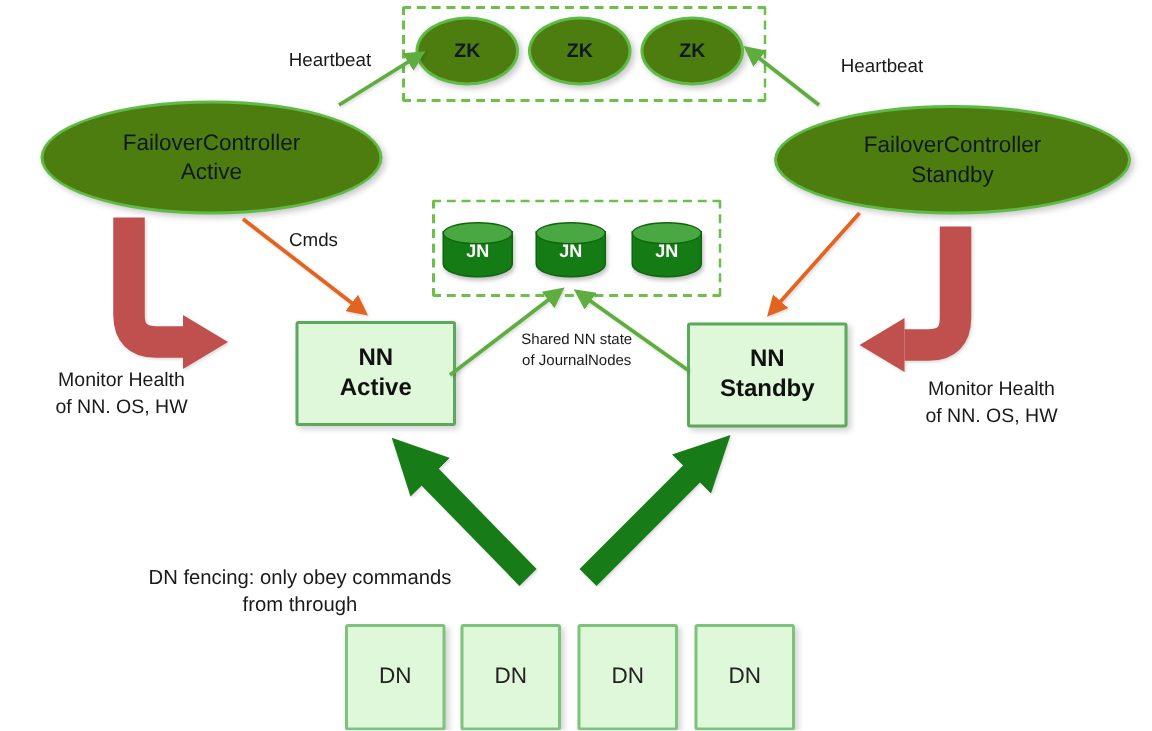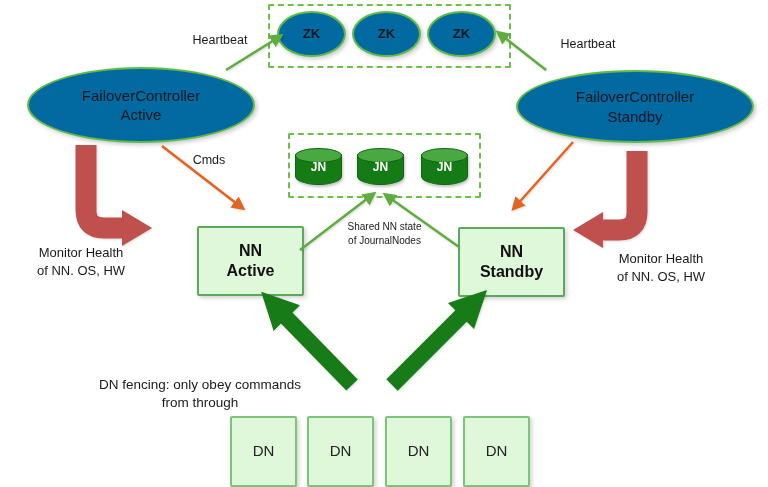--- a/index.html
+++ b/index.html
@@ -8,36 +8,36 @@
     font-family:"Liberation Sans",sans-serif;color:#1a1a1a;overflow:hidden;
   }
   
   .cluster{
     position:absolute;border:2px dashed #6cc04a;border-radius:2px;background:transparent;
   }
   .zk-cluster{left:268px;top:4px;width:239px;height:60px;}
   .jn-cluster{left:288px;top:133px;width:189px;height:61px;}
   
   .blue-ellipse{
-    position:absolute;border-radius:50%;background:#0369a1;border:2px solid #5fbb46;
+    position:absolute;border-radius:50%;background:#4d7c0f;border:2px solid #5fbb46;
     display:flex;flex-direction:column;align-items:center;justify-content:center;
     box-shadow:2px 2px 4px rgba(0,0,0,.22);
     color:#101820;text-align:center;line-height:1.3;
   }
   .fc{font-size:15px;}
   .fc-active{left:27px;top:67px;width:224px;height:72px;}
   .fc-standby{left:516px;top:70px;width:234px;height:69px;}
   .zk-node{width:65px;height:42px;top:11px;font-size:13px;font-weight:bold;}
   
   .gbox{
     position:absolute;background:#dff8da;border:2px solid #5ca85c;border-radius:2px;
     display:flex;flex-direction:column;align-items:center;justify-content:center;
     box-shadow:2px 2px 4px rgba(0,0,0,.18);text-align:center;line-height:1.25;
   }
-  .nn{font-size:16px;font-weight:bold;color:#111;margin-top:12px;}
+  .nn{font-size:16px;font-weight:bold;color:#111;}
   .nn-active{left:197px;top:214px;width:103px;height:66px;}
   .nn-standby{left:458px;top:215px;width:103px;height:66px;}
   .dn{top:416px;width:63px;height:67px;font-size:15px;color:#222;border-color:#7cc47c;text-align:right;}
   
   .cyl{position:absolute;width:47px;height:37px;top:148px;}
   .cyl .body{
     position:absolute;left:0;right:0;top:6px;bottom:0;background:#157c15;
     border:1px solid #0e660e;border-radius:0 0 23px 23px / 0 0 9px 9px;
     box-shadow:1px 2px 3px rgba(0,0,0,.25);
   }

